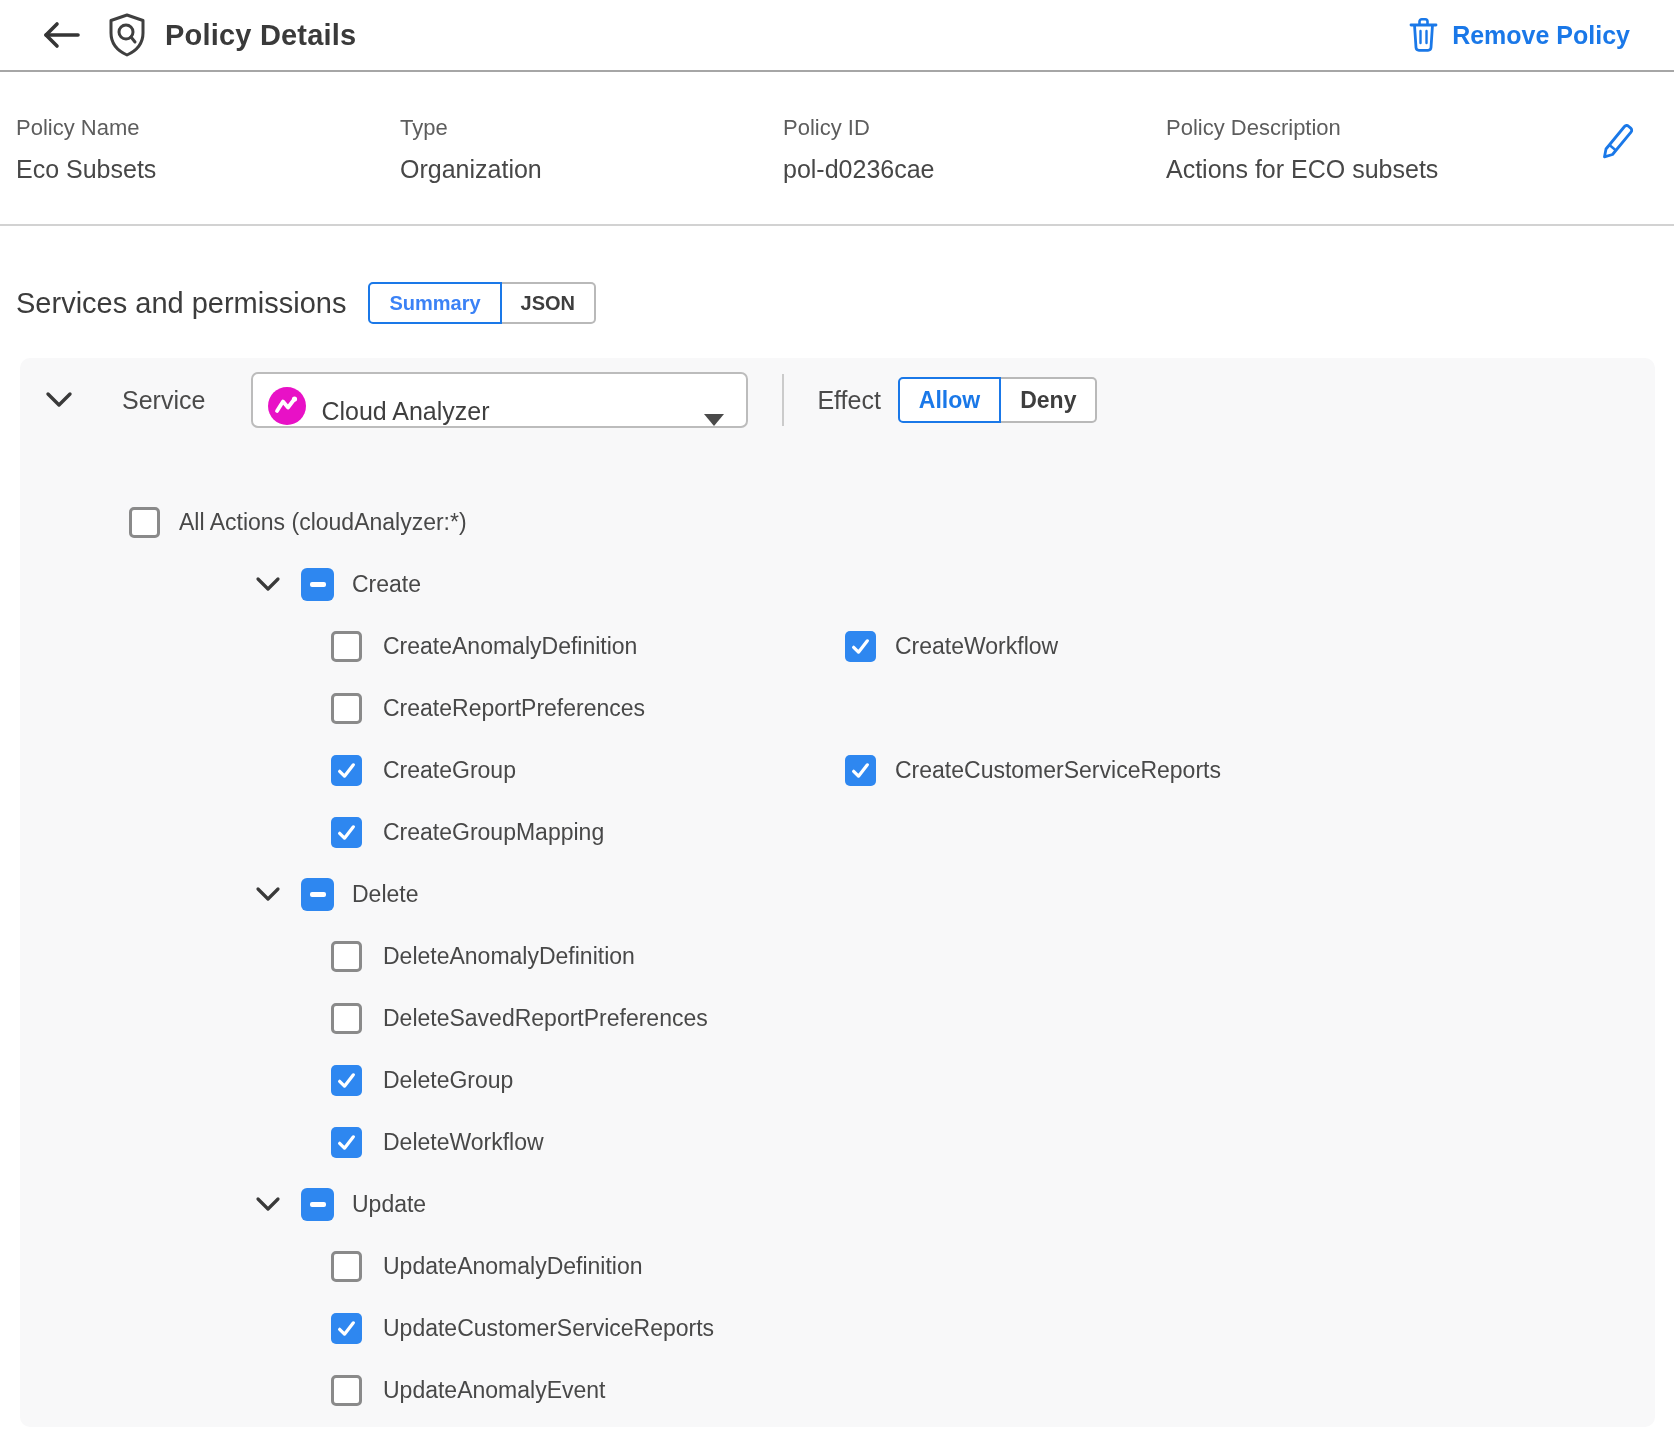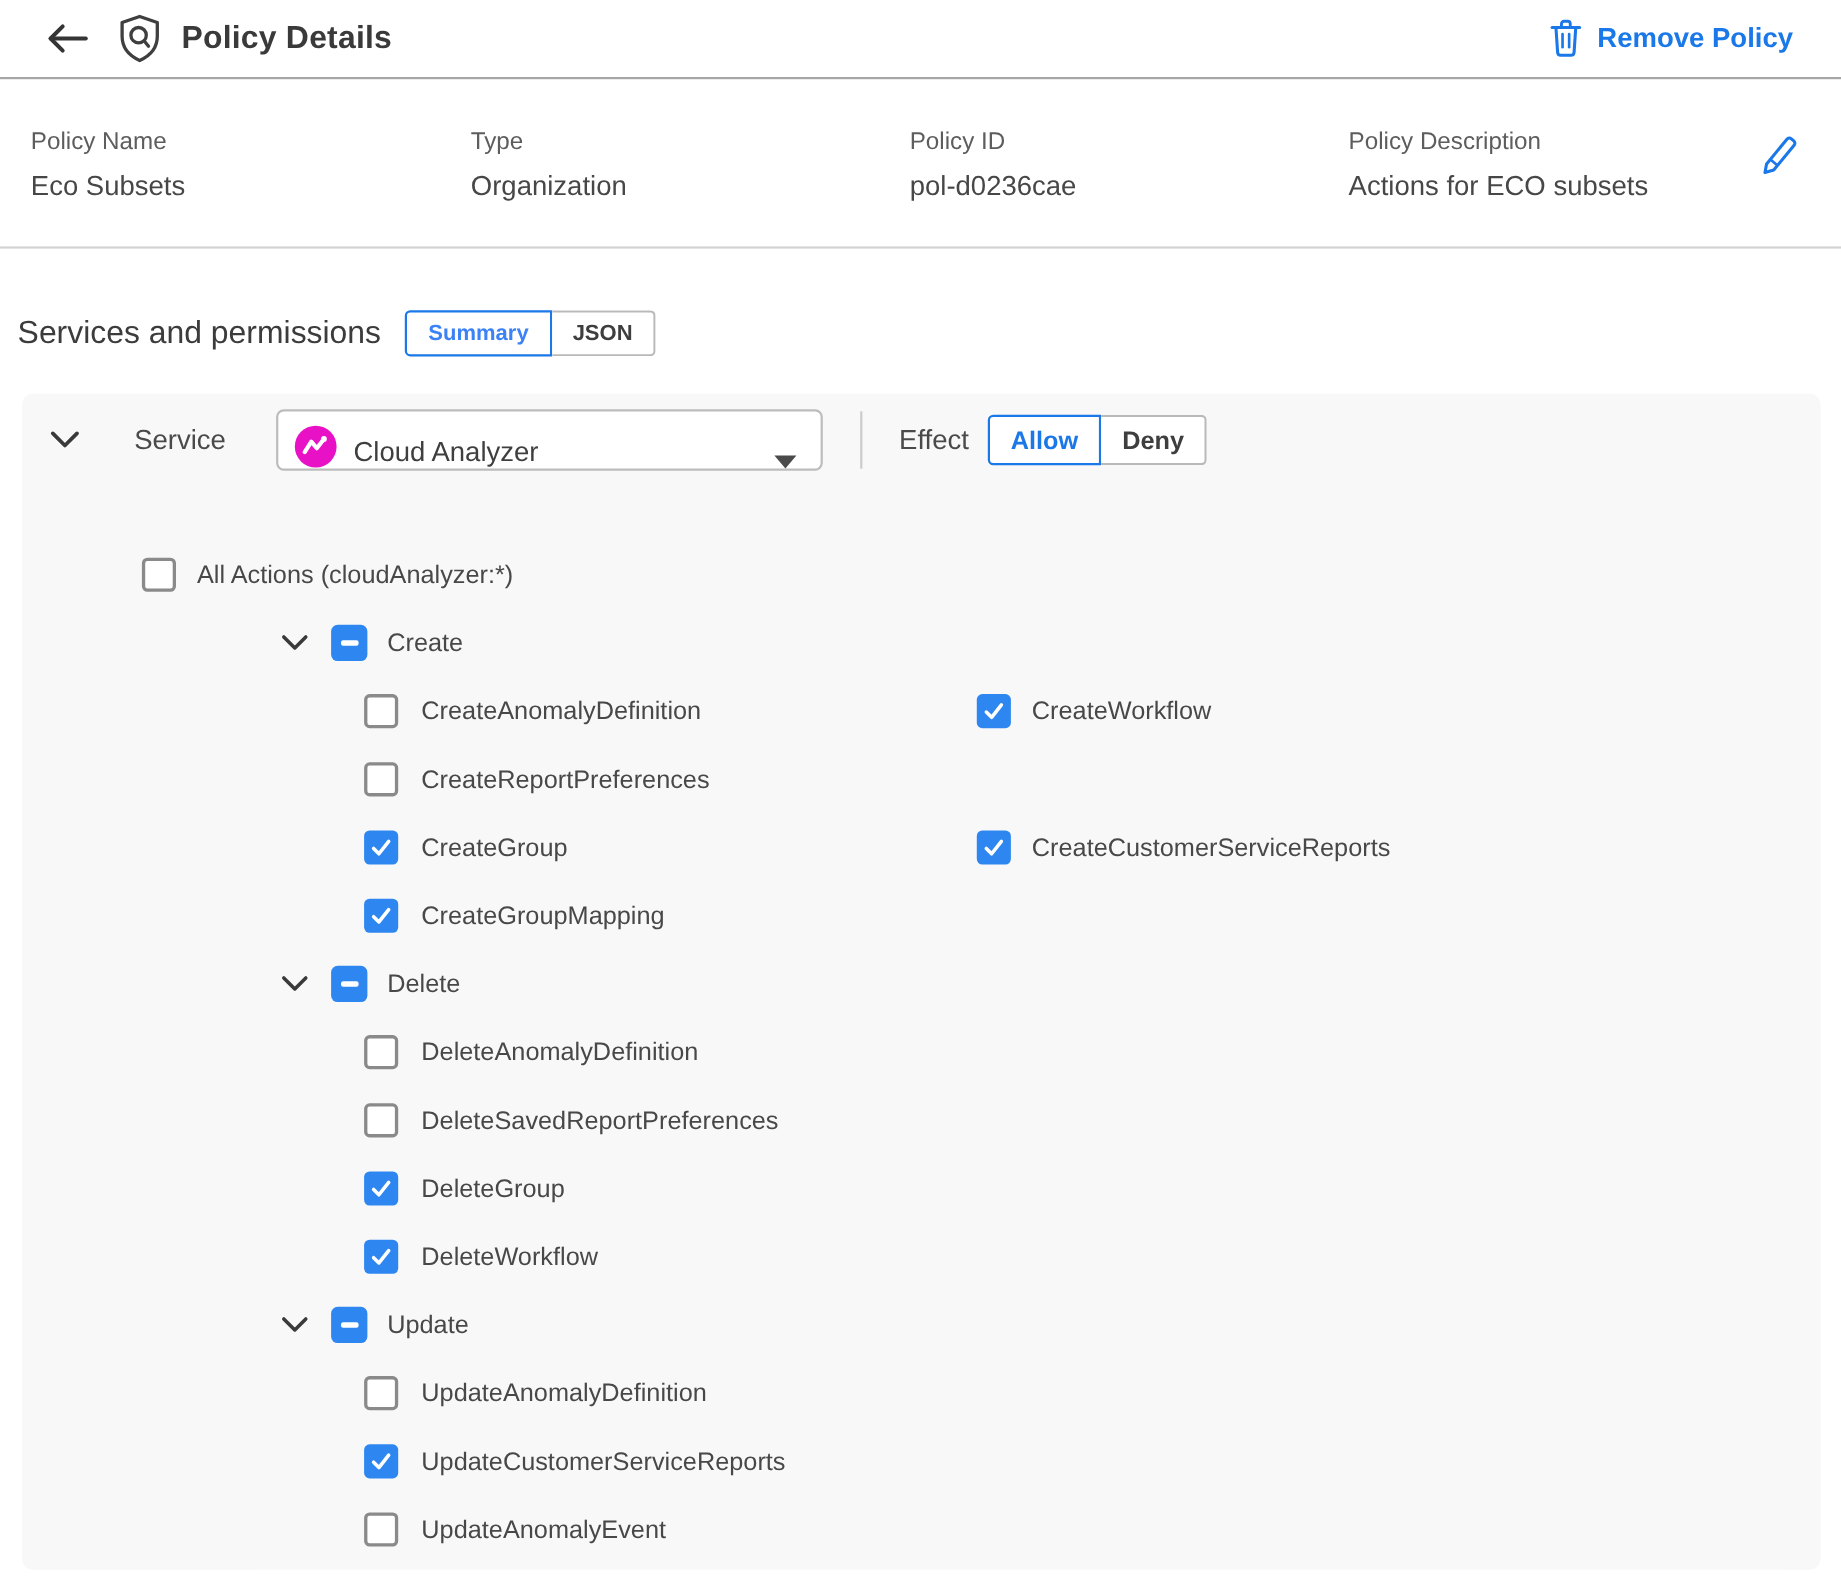--- a/index.html
+++ b/index.html
@@ -20,25 +20,24 @@
   .back-btn { width:42px; height:30px; display:flex; align-items:center; cursor:pointer; }
   .shield { margin-left:24px; width:42px; height:46px; display:flex; align-items:center; }
   .page-title { margin-left:17px; font-size:29px; font-weight:bold; color:#3a3a3a; letter-spacing:.2px; }
   .spacer { flex:1; }
   .remove-policy { display:flex; align-items:center; gap:13px; cursor:pointer; }
   .remove-policy .lbl { font-size:25px; font-weight:bold; color:#1a78e8; }
 
   
   .info {
     position:relative;
-    padding:43px 0 40px 28px;
+    padding:43px 0 40px 16px;
     border-bottom:2px solid #d2d2d2;
     display:grid;
     grid-template-columns:384px 383px 383px auto;
-    gap:16px;
   }
   .info .f-label { font-size:22px; color:#5d5d5d; }
   .info .f-value { font-size:25px; color:#474747; margin-top:14px; }
   .edit-pencil { position:absolute; top:46px; right:38px; width:40px; height:44px; cursor:pointer; }
 
   
   .perm-head { margin-top:56px; padding-left:16px; display:flex; align-items:center; }
   .perm-title { font-size:29px; color:#3c3c3c; }
   .seg { display:flex; margin-left:22px; }
   .seg .seg-btn {
@@ -89,21 +88,21 @@
   .tree { margin-top:63px; }
   .tree-row { height:62px; display:flex; align-items:center; position:relative; }
   .tree-row .lbl { font-size:23px; color:#484848; white-space:nowrap; }
   .row-all   { padding-left:109px; }
   .row-all .lbl { margin-left:19px; }
   .row-group { padding-left:235px; }
   .row-group .tchev { width:26px; height:17px; margin-right:20px; cursor:pointer; display:flex; align-items:center; }
   .row-group .lbl { margin-left:18px; }
   .cell-left { display:flex; align-items:center; padding-left:311px; }
   .cell-left .lbl { margin-left:21px; }
-  .cell-right { position:absolute; left:868px; top:0; height:62px; display:flex; align-items:center; }
+  .cell-right { position:absolute; left:825px; top:0; height:62px; display:flex; align-items:center; }
   .cell-right .lbl { margin-left:19px; }
 
   .cb { width:31px; height:31px; flex:0 0 31px; border-radius:5px; display:flex; align-items:center; justify-content:center; cursor:pointer; }
   .cb.unchecked { background:#fff; border:3px solid #8a8a8a; }
   .cb.checked { background:#2e87f0; }
   .cb.checked svg { width:25px; height:25px; }
   .cb.indeterminate { background:#2e87f0; width:33px; height:33px; flex-basis:33px; border-radius:6px; }
   .cb .dash { width:16px; height:5px; background:#fff; border-radius:2px; display:block; }
 </style>
 </head>

